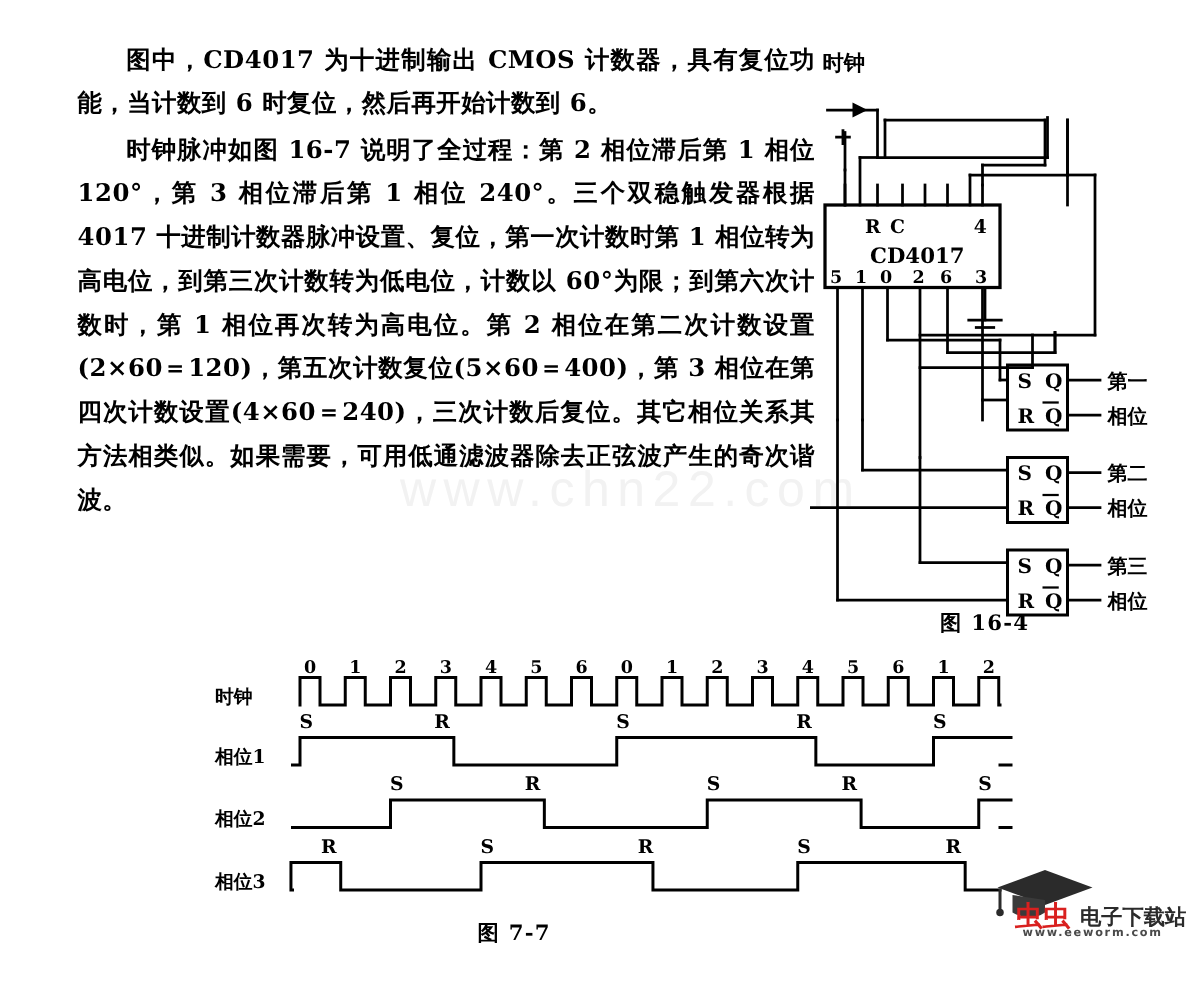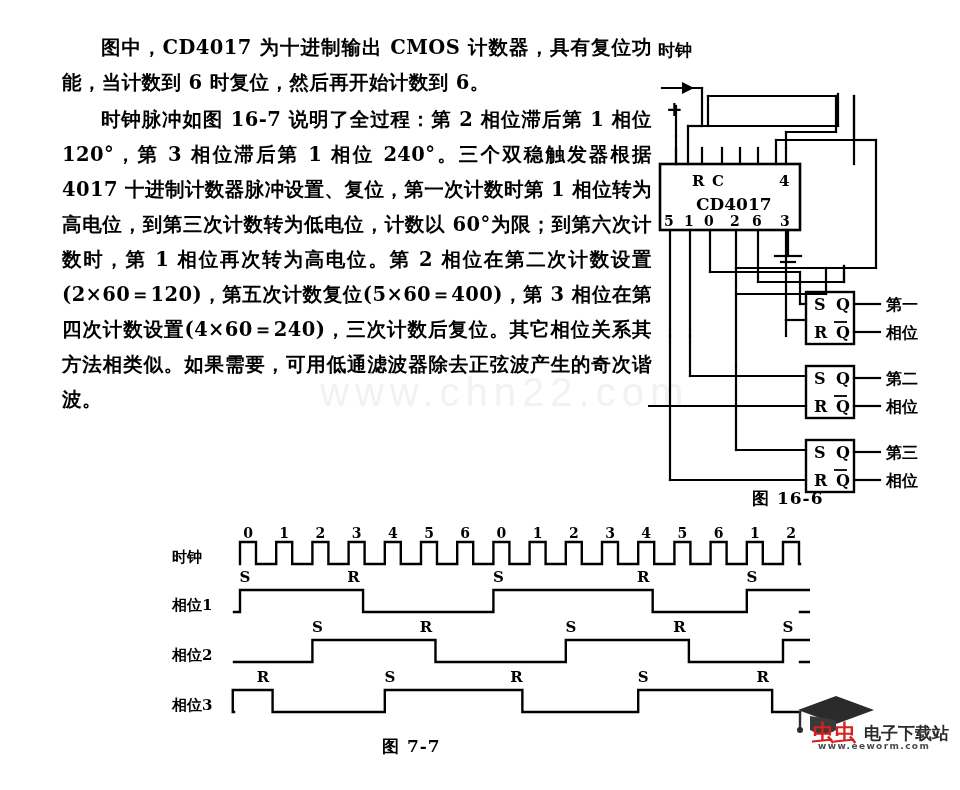--- a/index.html
+++ b/index.html
@@ -224,21 +224,21 @@
     <text x="166" y="422" font-family="DejaVu Serif, serif" font-size="16" font-weight="700">S</text>
     <text x="166" y="450" font-family="DejaVu Serif, serif" font-size="16" font-weight="700">R</text>
     <text x="188" y="422" font-family="DejaVu Serif, serif" font-size="16" font-weight="700">Q</text>
     <text x="188" y="450" font-family="DejaVu Serif, serif" font-size="16" font-weight="700">Q</text>
     <line x1="186" y1="434" x2="199" y2="434" stroke="#000" stroke-width="1.8"></line>
     <text x="238" y="422" font-family="DejaVu Serif, serif" font-size="16" font-weight="700">第三</text>
     <text x="238" y="450" font-family="DejaVu Serif, serif" font-size="16" font-weight="700">相位</text>
   </svg>
 </div>
 
-<div class="cap" id="cap166">图 16-6</div>
+<div class="cap" id="cap166">图 16-4</div>
 
 <div id="fig167">
   <svg id="timing-svg" width="640" height="205" viewBox="0 0 640 205" xmlns="http://www.w3.org/2000/svg">
     <g id="timing-labels">
         <text x="2" y="42" font-family="DejaVu Serif, serif" font-size="15" font-weight="700">时钟</text>
         <text x="2" y="90" font-family="DejaVu Serif, serif" font-size="15" font-weight="700">相位1</text>
         <text x="2" y="140" font-family="DejaVu Serif, serif" font-size="15" font-weight="700">相位2</text>
         <text x="2" y="190" font-family="DejaVu Serif, serif" font-size="15" font-weight="700">相位3</text>
       </g>
     <g id="timing-numbers">

